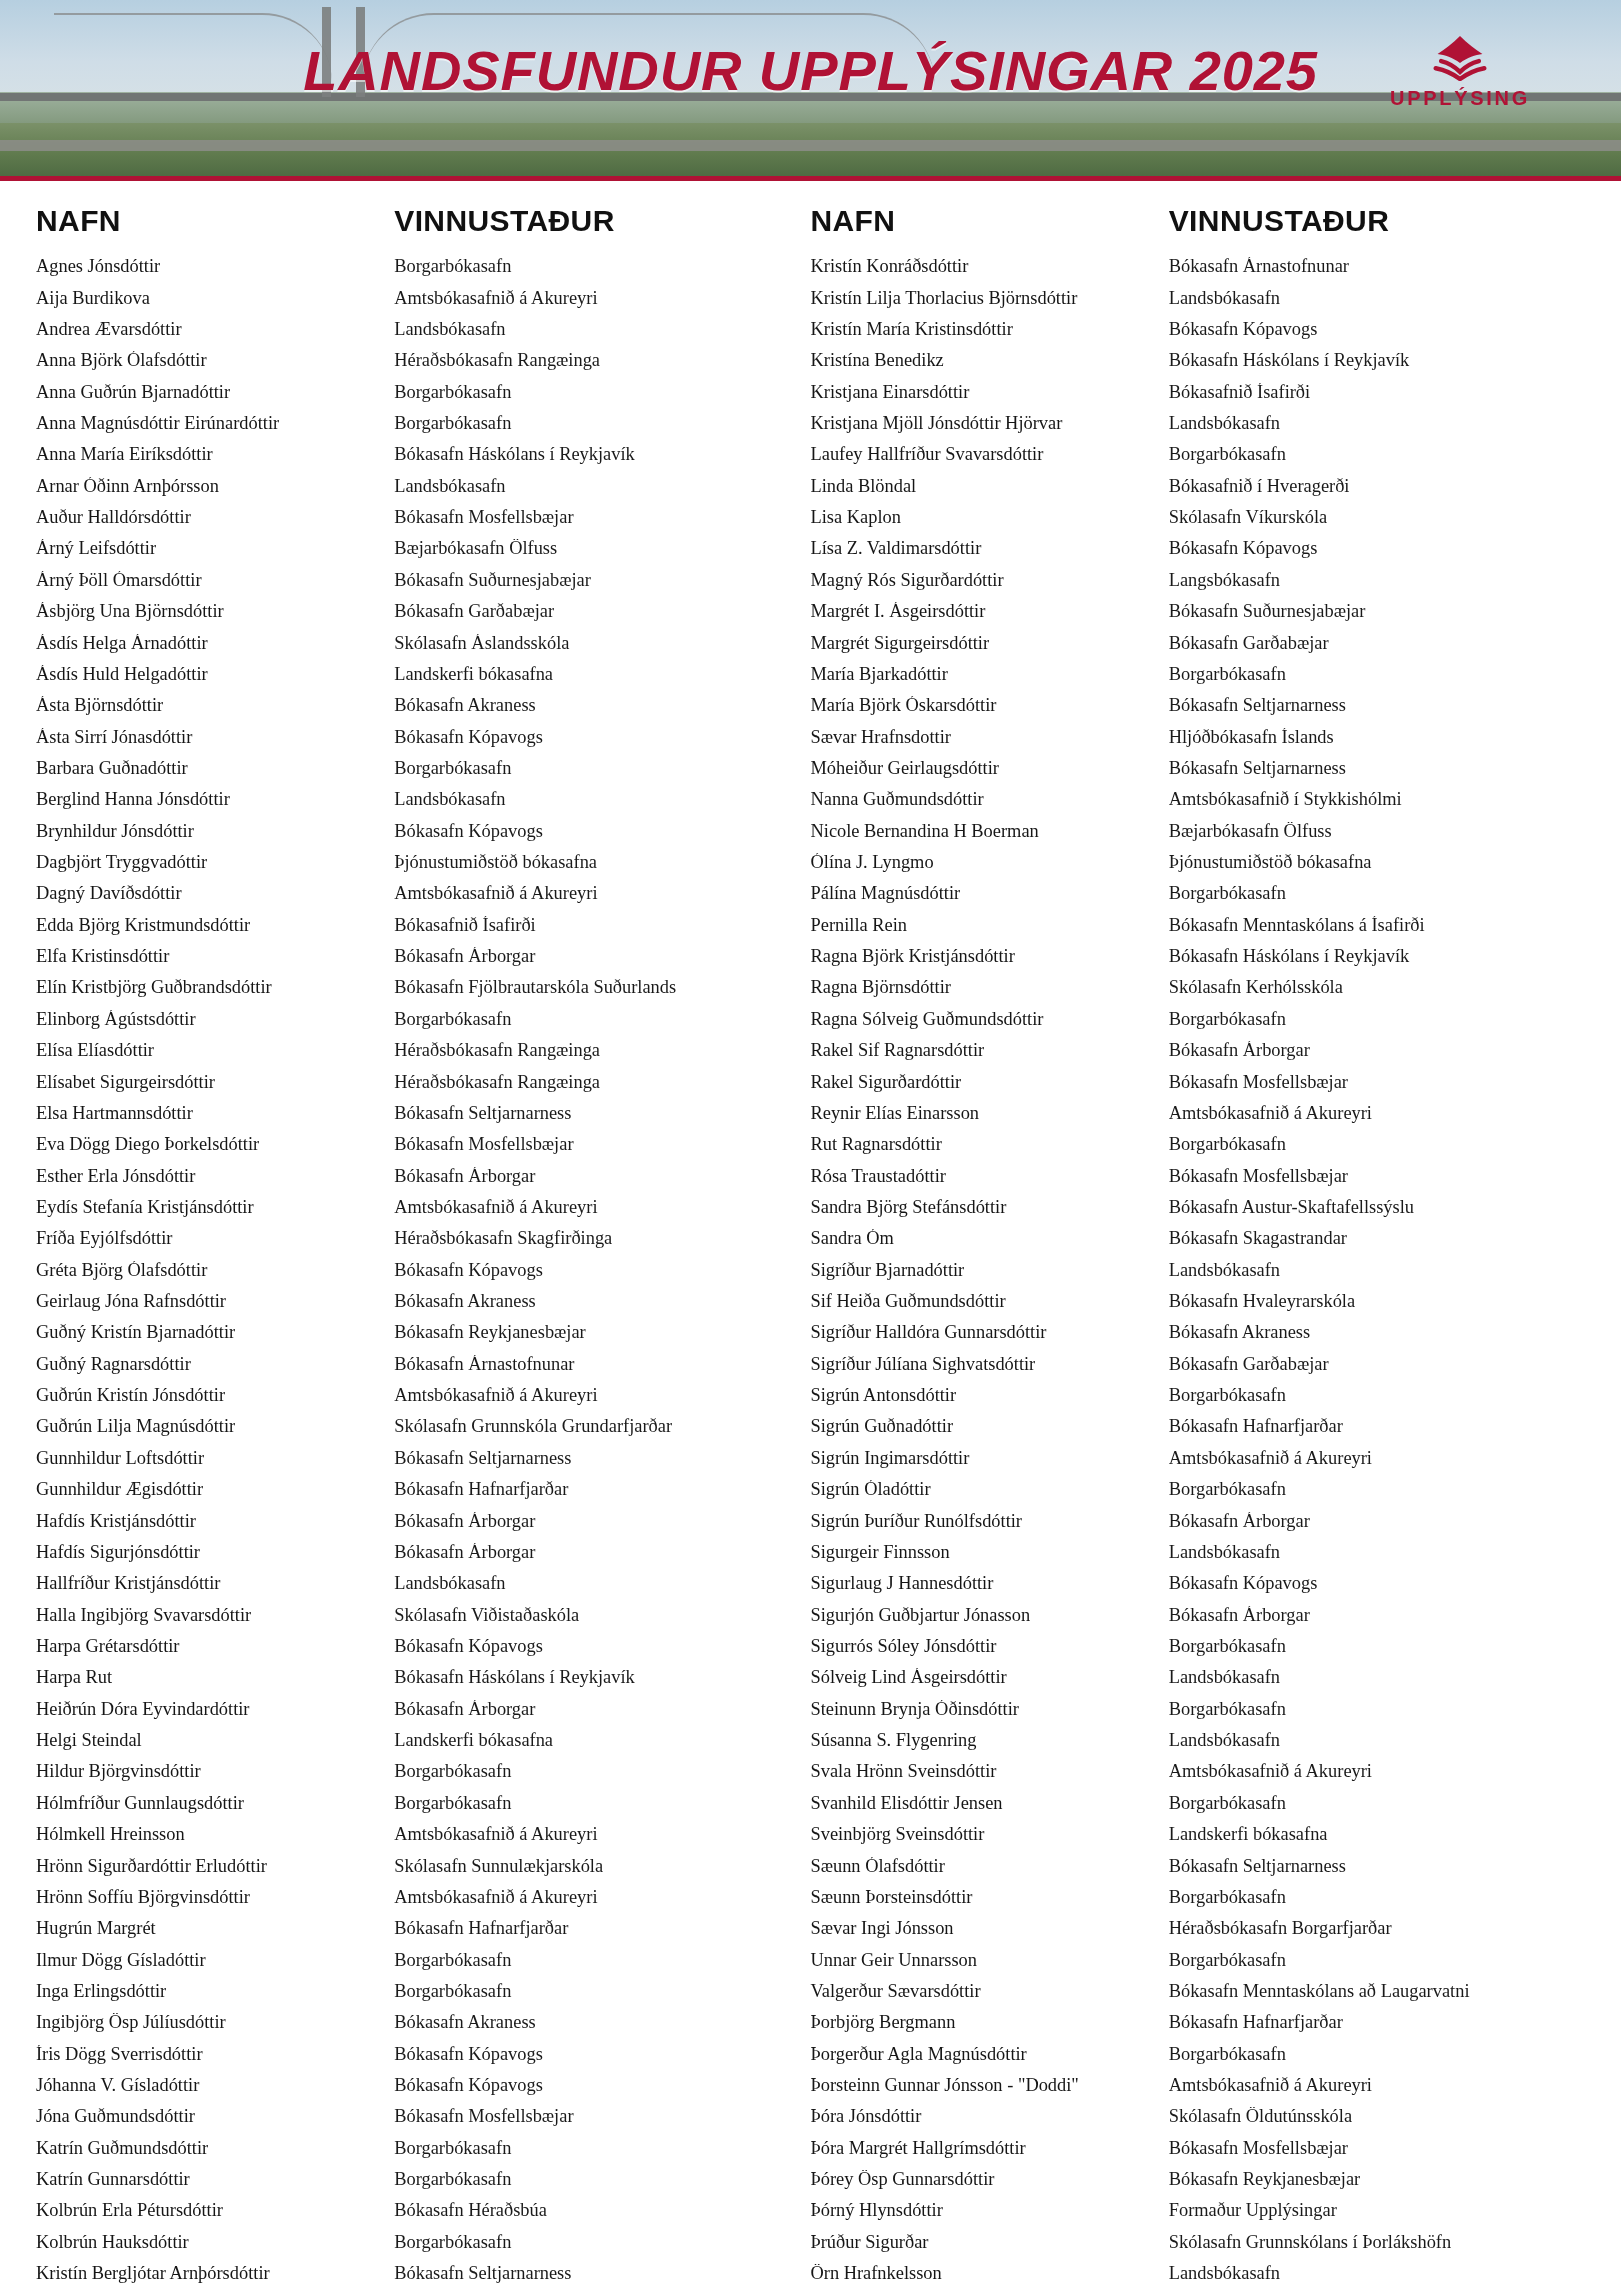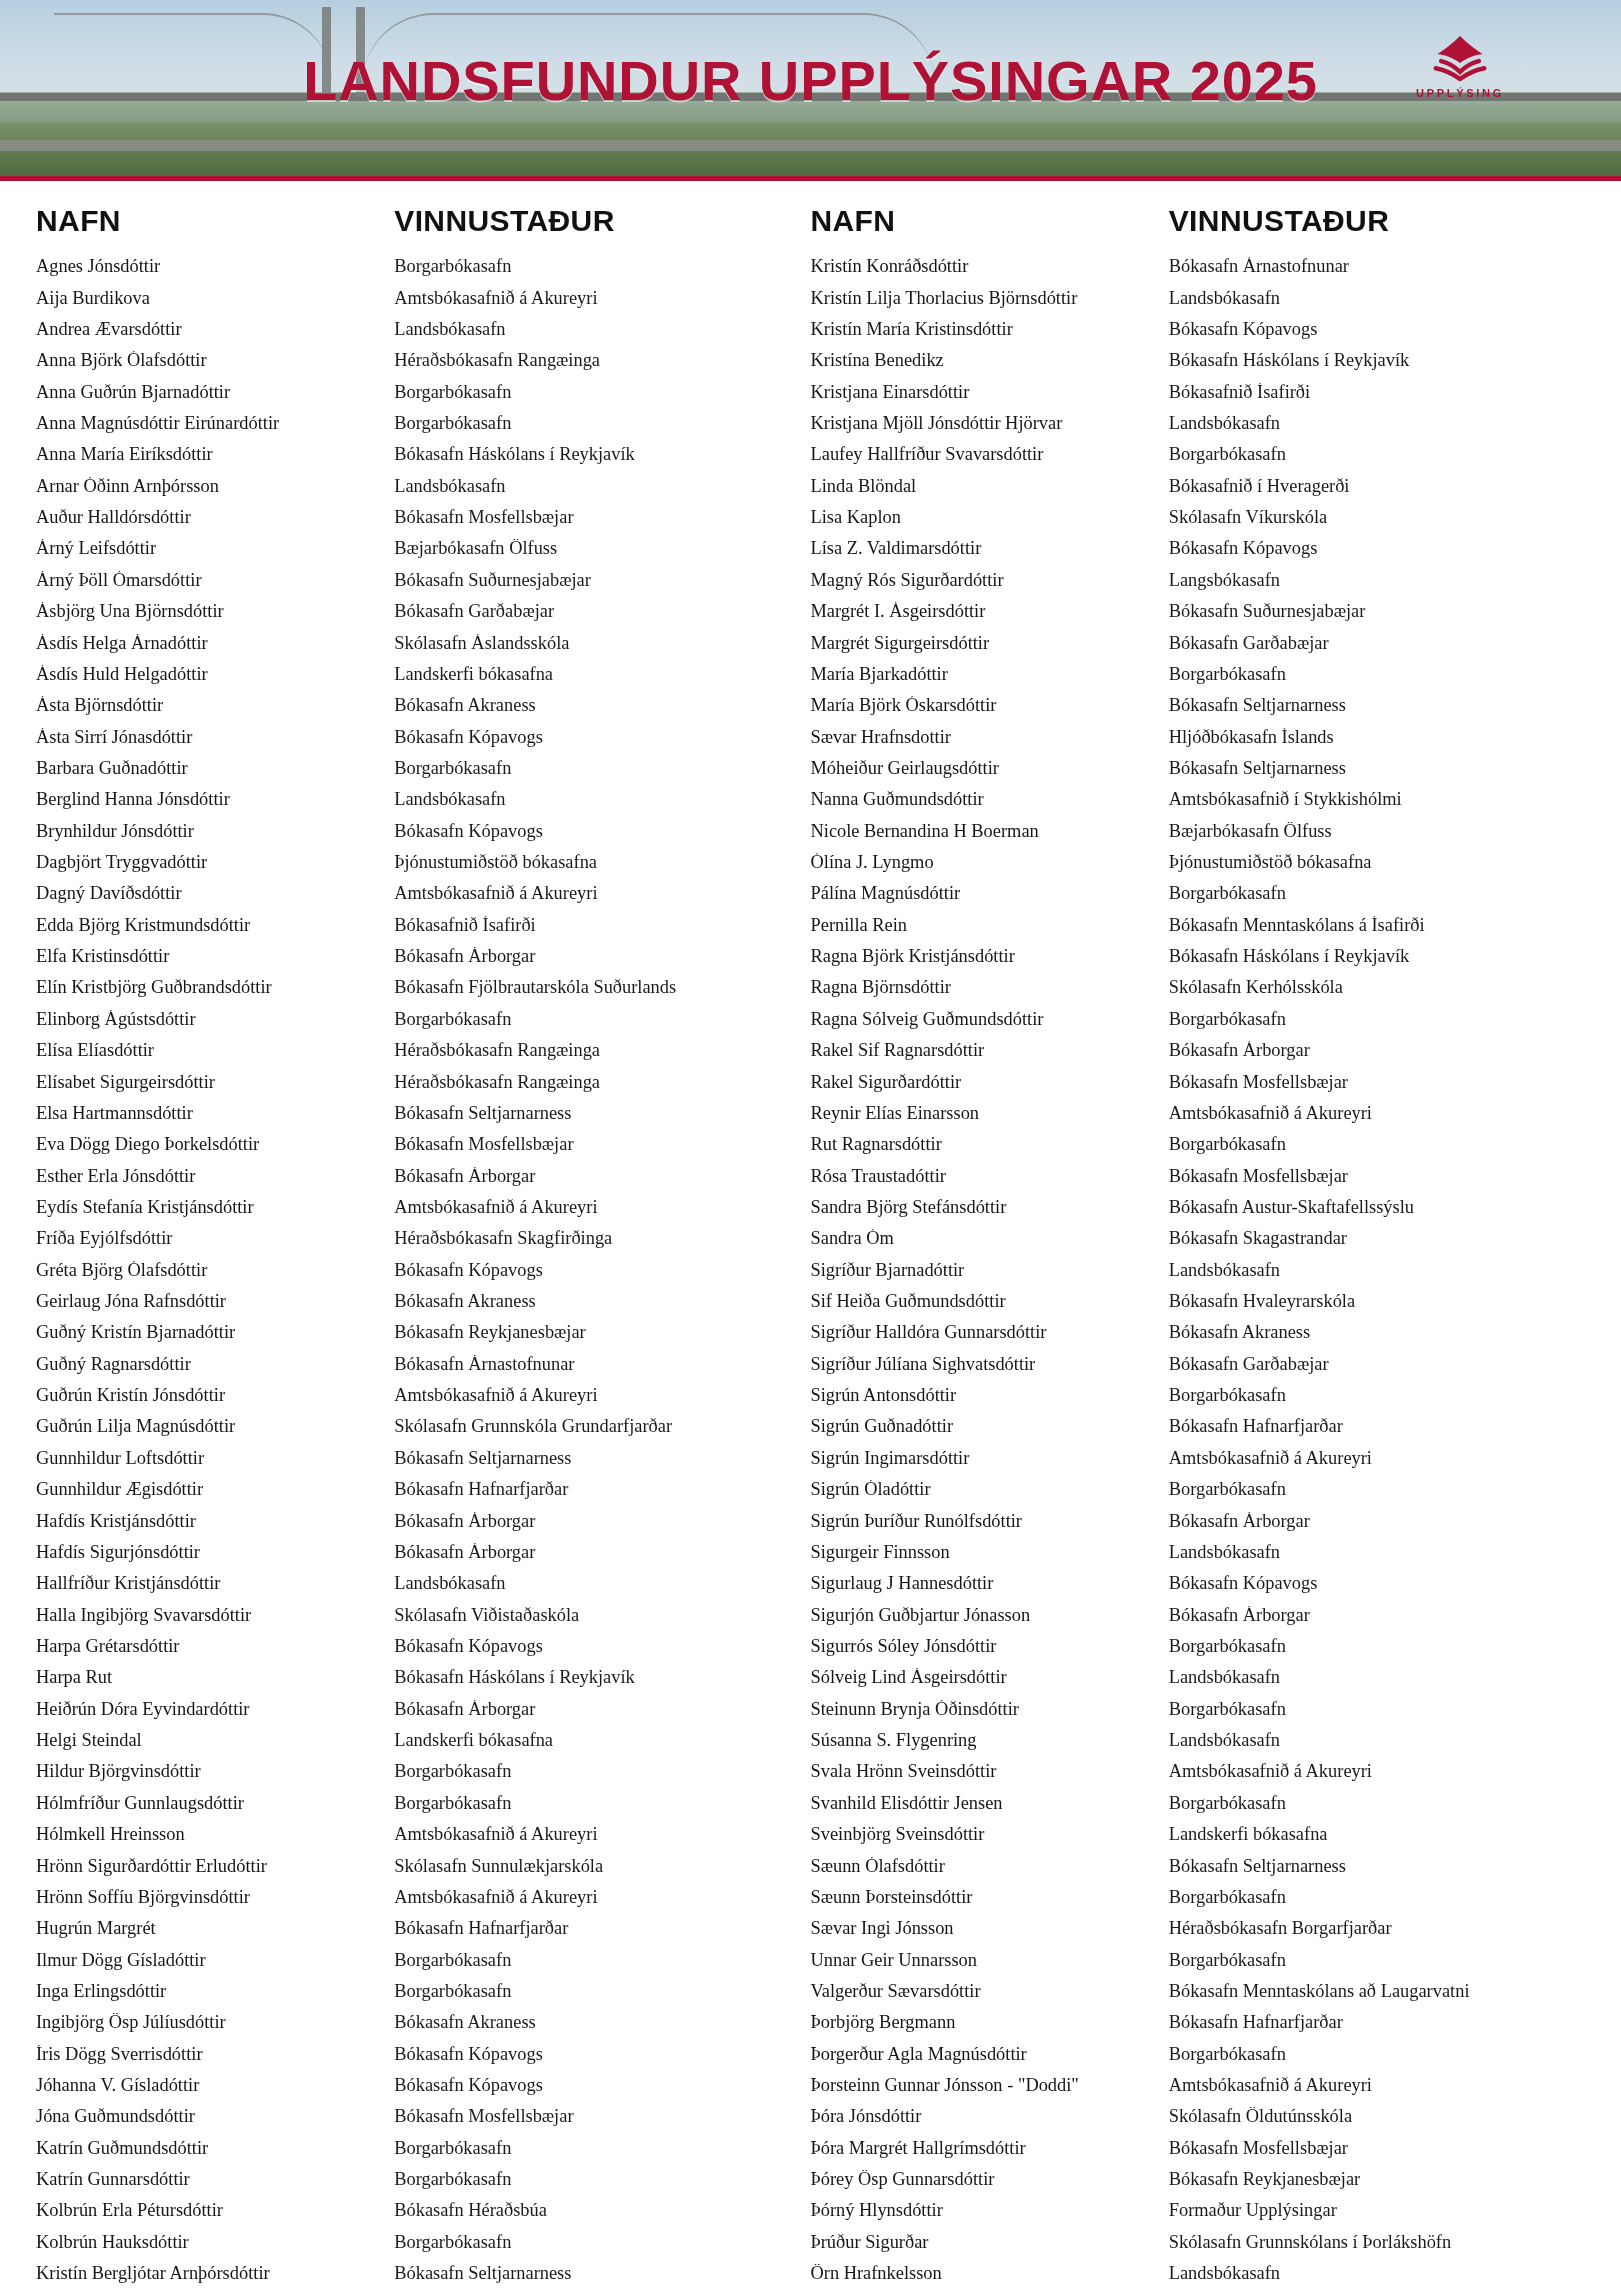--- a/index.html
+++ b/index.html
@@ -76,25 +76,26 @@
     border-top: 2.7px solid #8b8e8f;
     border-radius: 50%;
     opacity: .8;
   }
   .banner .cable.c1 { left: 54px; width: 278px; border-left: 0; border-right: 0;
     border-top-left-radius: 0; border-top-right-radius: 233px; }
   .banner .cable.c2 { left: 362px; width: 573px; border-top-left-radius: 287px; border-top-right-radius: 287px; }
   .banner-title {
     position: absolute;
     left: 0;
-    top: 48px;
+    top: 38px;
     width: 1621px;
     text-align: center;
     font-family: "Liberation Sans", sans-serif;
     font-weight: bold;
+    font-style: italic;
     font-size: 56px;
     letter-spacing: 0.9px;
     color: #b01235;
     text-shadow: 0 1.8px 0 rgba(255,255,255,.55);
     white-space: nowrap;
   }
   .logo {
     position: absolute;
     right: 86px;
     top: 34px;
@@ -102,21 +103,21 @@
     text-align: center;
     color: #b01235;
   }
   .logo .mark {
     display: block;
     margin: 0 auto 1.8px auto;
   }
   .logo .logo-text {
     display: block;
     font-family: "Liberation Sans", sans-serif;
-    font-size: 11px;
+    font-size: 20px;
     letter-spacing: 2.7px;
     font-weight: 600;
     color: #b01235;
   }
   .rule {
     width: 1621px;
     height: 4.5px;
     background: #b01235;
   }
   

